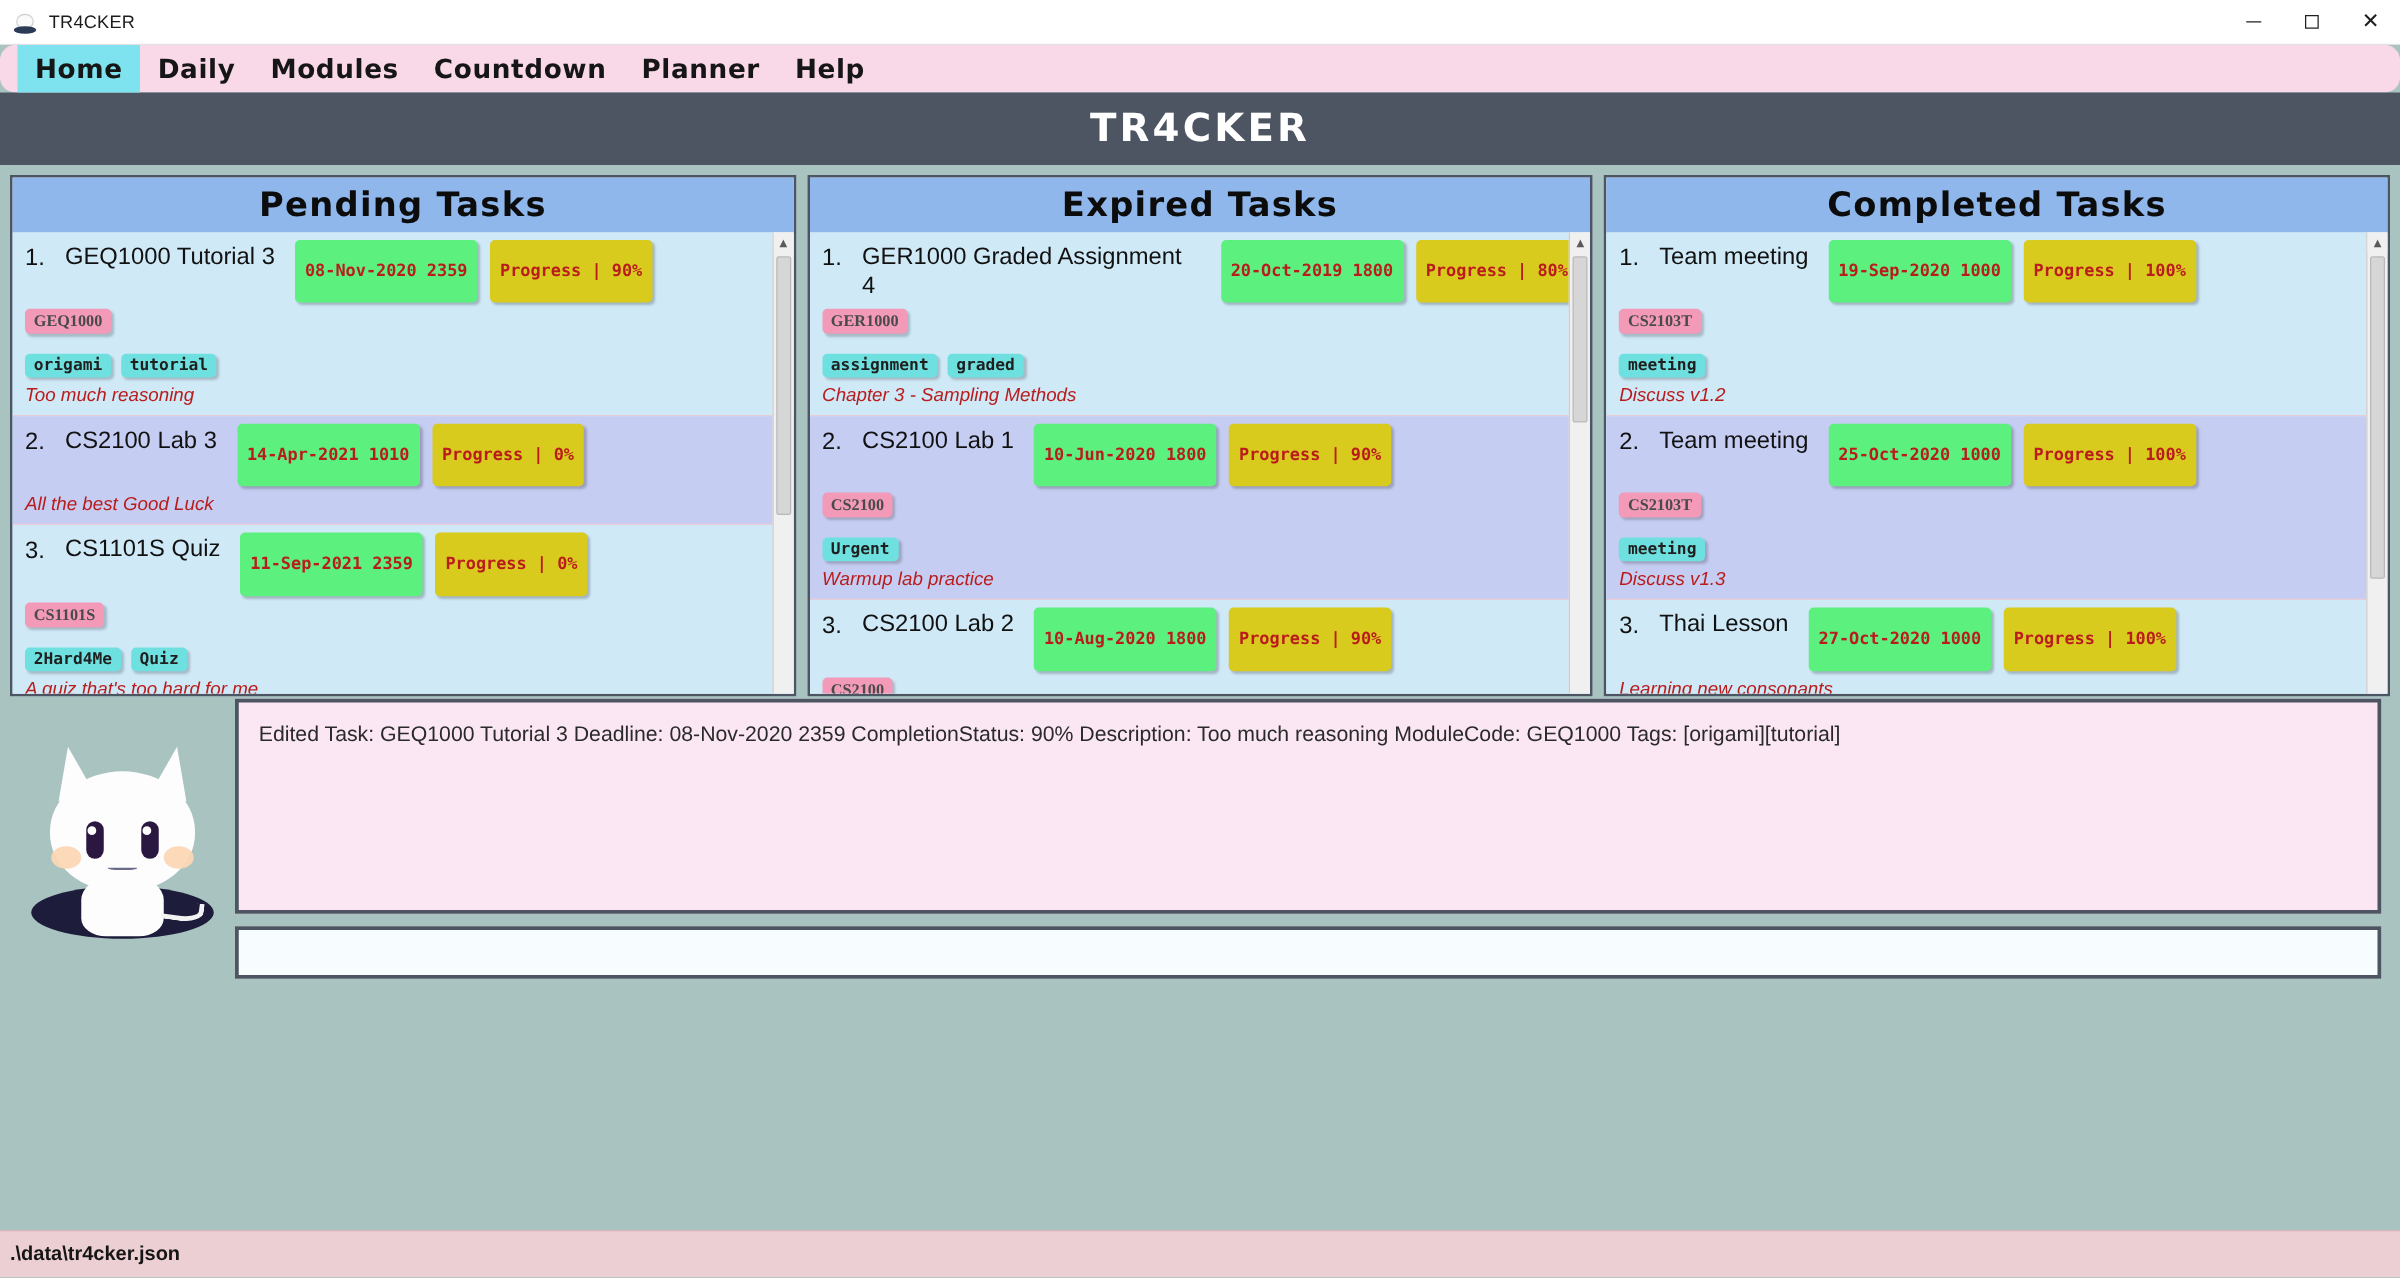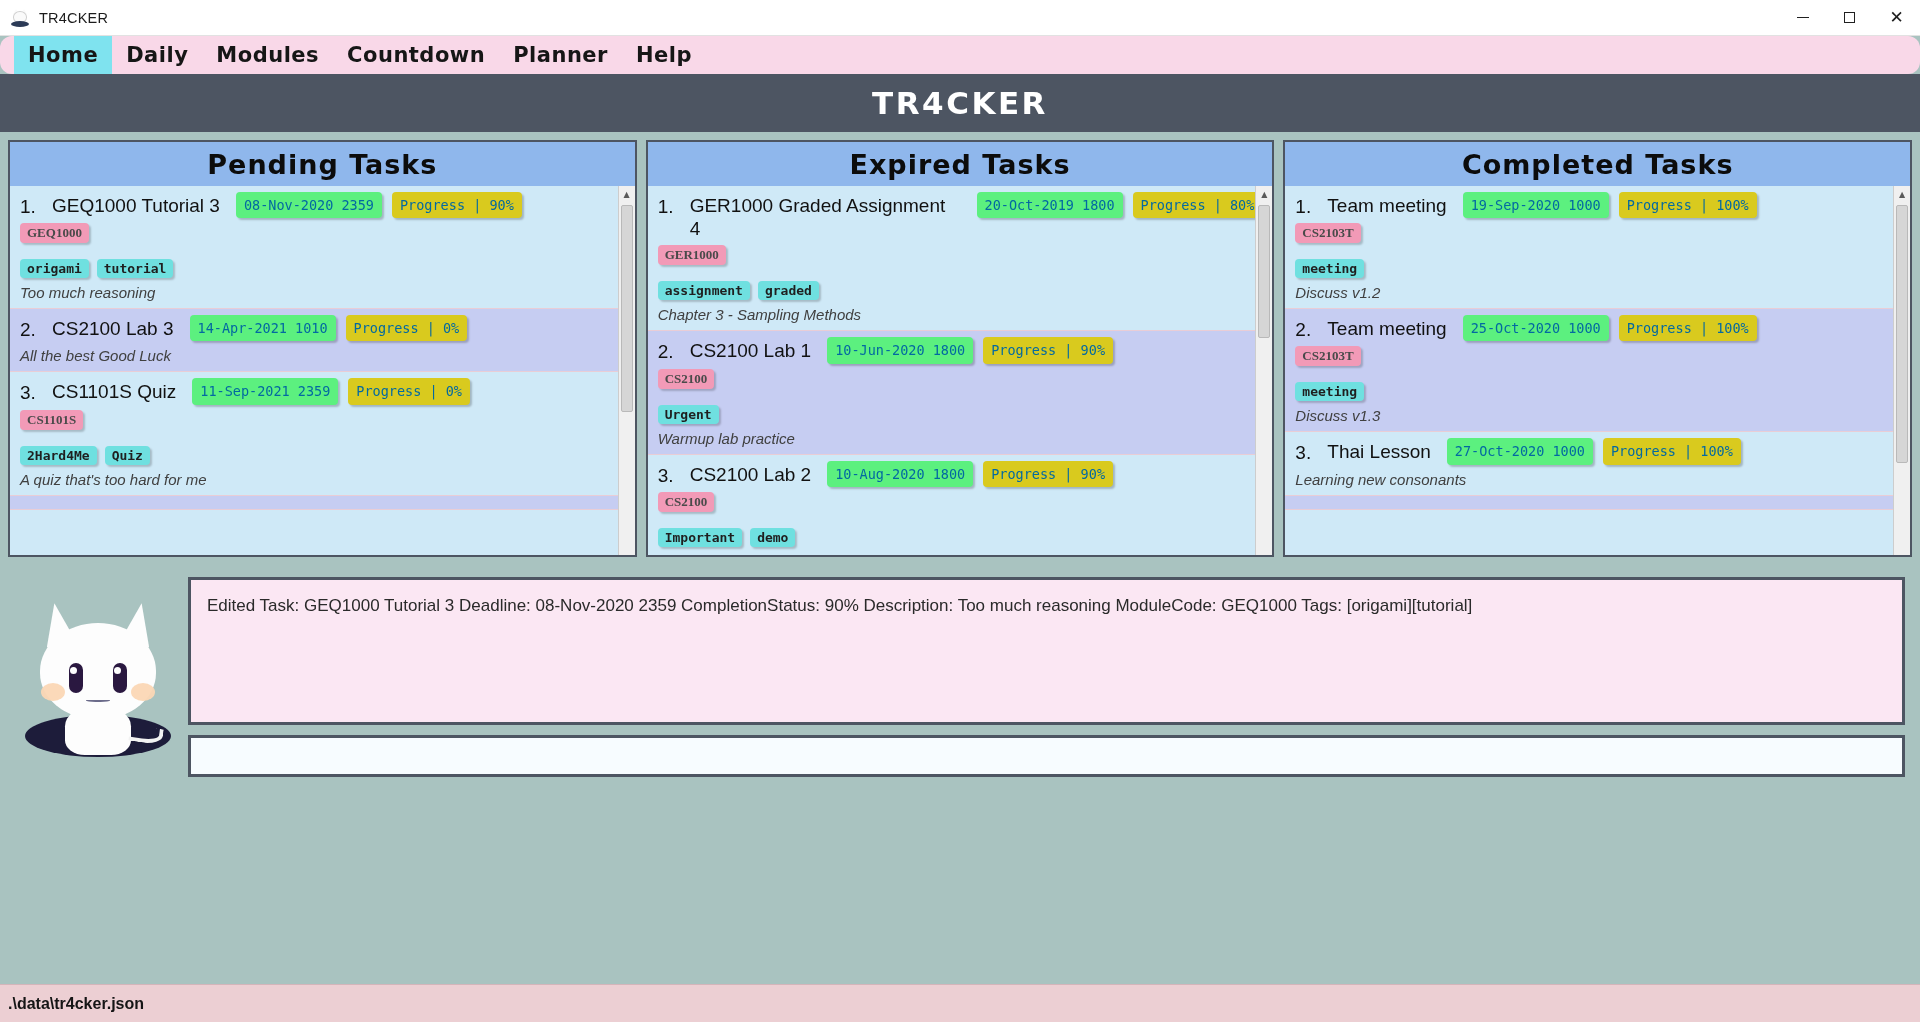--- a/index.html
+++ b/index.html
@@ -122,43 +122,43 @@
     padding-top: 4px;
   }
   .task-name {
     font-size: 19px; color: #111; padding-top: 2px;
     line-height: 1.22;
     max-width: 300px;
   }
   .badges { display: flex; gap: 10px; margin-left: 6px; }
   .badge {
     font-family: "DejaVu Sans Mono", monospace;
-    font-size: 13.5px; font-weight: normal; color: #0369a1;
-    padding: 4px 8px; border-radius: 4px;
+    font-size: 13.5px; font-weight: bold; color: #b91c1c;
+    padding: 16px 8px; border-radius: 4px;
     box-shadow: 2px 2px 2px rgba(0,0,0,.22);
     line-height: 1.35;
     white-space: nowrap;
   }
   .badge.deadline { background: #5cf07f; }
   .badge.progress { background: #d9ca1e; }
 
   .tagrow { margin-top: 5px; display: flex; flex-wrap: wrap; gap: 8px; }
   .tag {
     font-family: "DejaVu Sans Mono", monospace;
     font-size: 13px; font-weight: bold; color: #3a3a3a;
     padding: 2px 7px; border-radius: 4px;
     box-shadow: 2px 2px 2px rgba(0,0,0,.2);
   }
   .tag.module { background: #f29ab7; color: #4a4a4a; font-family: Liberation Serif, serif; }
   .tag.label  { background: #6fe0e0; color: #1f1f1f; }
   .tagline-break { flex-basis: 100%; height: 0; }
 
   .task-desc {
     margin-top: 6px;
-    font-size: 15px; font-style: italic; color: #404040;
+    font-size: 15px; font-style: italic; color: #b91c1c;
     font-family: "Liberation Sans", sans-serif;
   }
 
   
   .vscroll {
     position: absolute; right: 0; top: 44px; bottom: 0; width: 17px;
     background: #f0f0f0; border-left: 1px solid #cdcdcd;
   }
   .vs-arrow {
     height: 17px; background: #f0f0f0; display: flex;
@@ -166,21 +166,21 @@
     font-size: 8px; color: #5a5a5a;
     font-family: "DejaVu Sans", sans-serif;
   }
   .vs-thumb {
     position: absolute; left: 2px; right: 2px; top: 20px;
     background: #d6d6d6; border: 1px solid #b9b9b9; border-radius: 2px;
   }
 
   
   .lower {
-    display: flex; height: 200px; margin-top: 20px; gap: 0;
+    display: flex; height: 224px; margin-top: 2px; gap: 0;
     align-items: stretch;
   }
   .mascot {
     width: 180px; flex: none;
     display: flex; align-items: center; justify-content: center;
     position: relative;
   }
   .cat { position: relative; width: 150px; height: 160px; }
   .cat .ear-l, .cat .ear-r {
     position: absolute; top: 6px; width: 0; height: 0;

